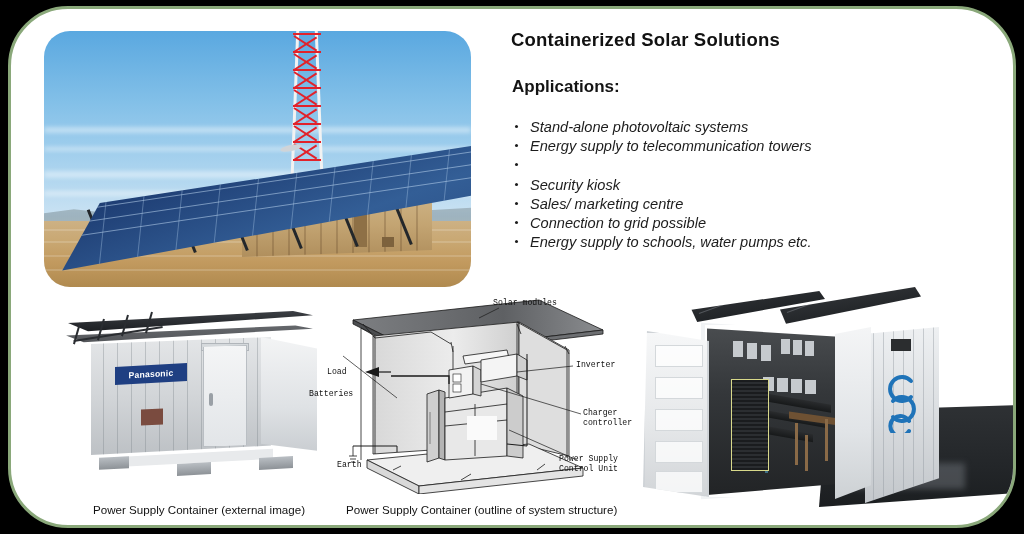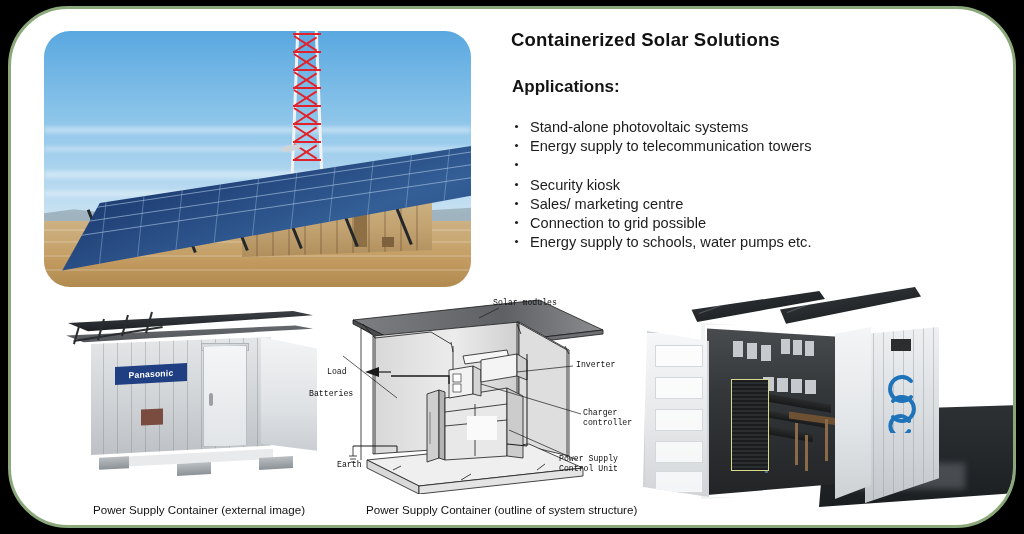--- a/index.html
+++ b/index.html
@@ -18,21 +18,21 @@
     position:absolute;left:500px;top:20px;width:536px;
     font-size:18.5px;font-weight:bold;color:#111;letter-spacing:.2px;
   }
   #apps-head{
     position:absolute;left:501px;top:68px;
     font-size:17px;font-weight:bold;color:#141414;
   }
   #bullets{position:absolute;left:500px;top:110px;width:470px;}
   .bl{position:relative;height:19.2px;font-size:14.6px;color:#1c1c1c;white-space:nowrap;}
   .bl .dot{position:absolute;left:4px;top:6px;width:3px;height:3px;background:#1c1c1c;border-radius:50%;}
-  .bl .tx{position:absolute;left:19px;top:0;}
+  .bl .tx{position:absolute;left:19px;top:0;font-style:italic;}
 
   
   #photo1{
     position:absolute;left:33px;top:22px;width:427px;height:256px;
     border-radius:26px;overflow:hidden;
   }
   #p1sky{position:absolute;inset:0;background:linear-gradient(180deg,#5aa8e0 0%,#83c0e8 28%,#aed5ef 56%,#d4e7f4 78%,#e9f1f6 94%,#eef1f2 100%);}
   .cloudband{position:absolute;left:0;width:100%;background:rgba(255,255,255,.42);filter:blur(2px);}
   #p1hills{position:absolute;left:0;top:168px;width:100%;height:34px;
     background:linear-gradient(180deg,#9fb0b8 0%,#8fa3ae 50%,#9aa9a8 100%);
@@ -135,21 +135,21 @@
     clip-path:polygon(0 4%,100% 0%,100% 92%,0 100%);}
   #p3rack{position:absolute;left:92px;top:92px;width:38px;height:92px;
     background:repeating-linear-gradient(0deg,#1a1c1e 0px,#1a1c1e 2px,#2b2e31 2px,#2b2e31 4px);
     border:1.6px solid #d8d98a;box-sizing:border-box;}
   .bench{position:absolute;background:linear-gradient(180deg,#2a2c2e,#17191a);}
   .benchleg{position:absolute;width:3px;background:#8a6a47;}
   .wtop{position:absolute;background:#6e5133;}
   .win{position:absolute;background:#c6cace;}
 
   #cap1{position:absolute;left:82px;top:494px;font-size:11.6px;color:#111;}
-  #cap2{position:absolute;left:355px;top:494px;font-size:11.6px;color:#111;}
+  #cap2{position:absolute;left:335px;top:494px;font-size:11.6px;color:#111;}
 </style>
 </head>
 <body>
 
 <div id="slide">
 
   <div id="photo1">
     <div id="p1sky"></div>
     <div class="cloudband" style="top:96px;height:6px;"></div>
     <div class="cloudband" style="top:116px;height:4px;"></div>

